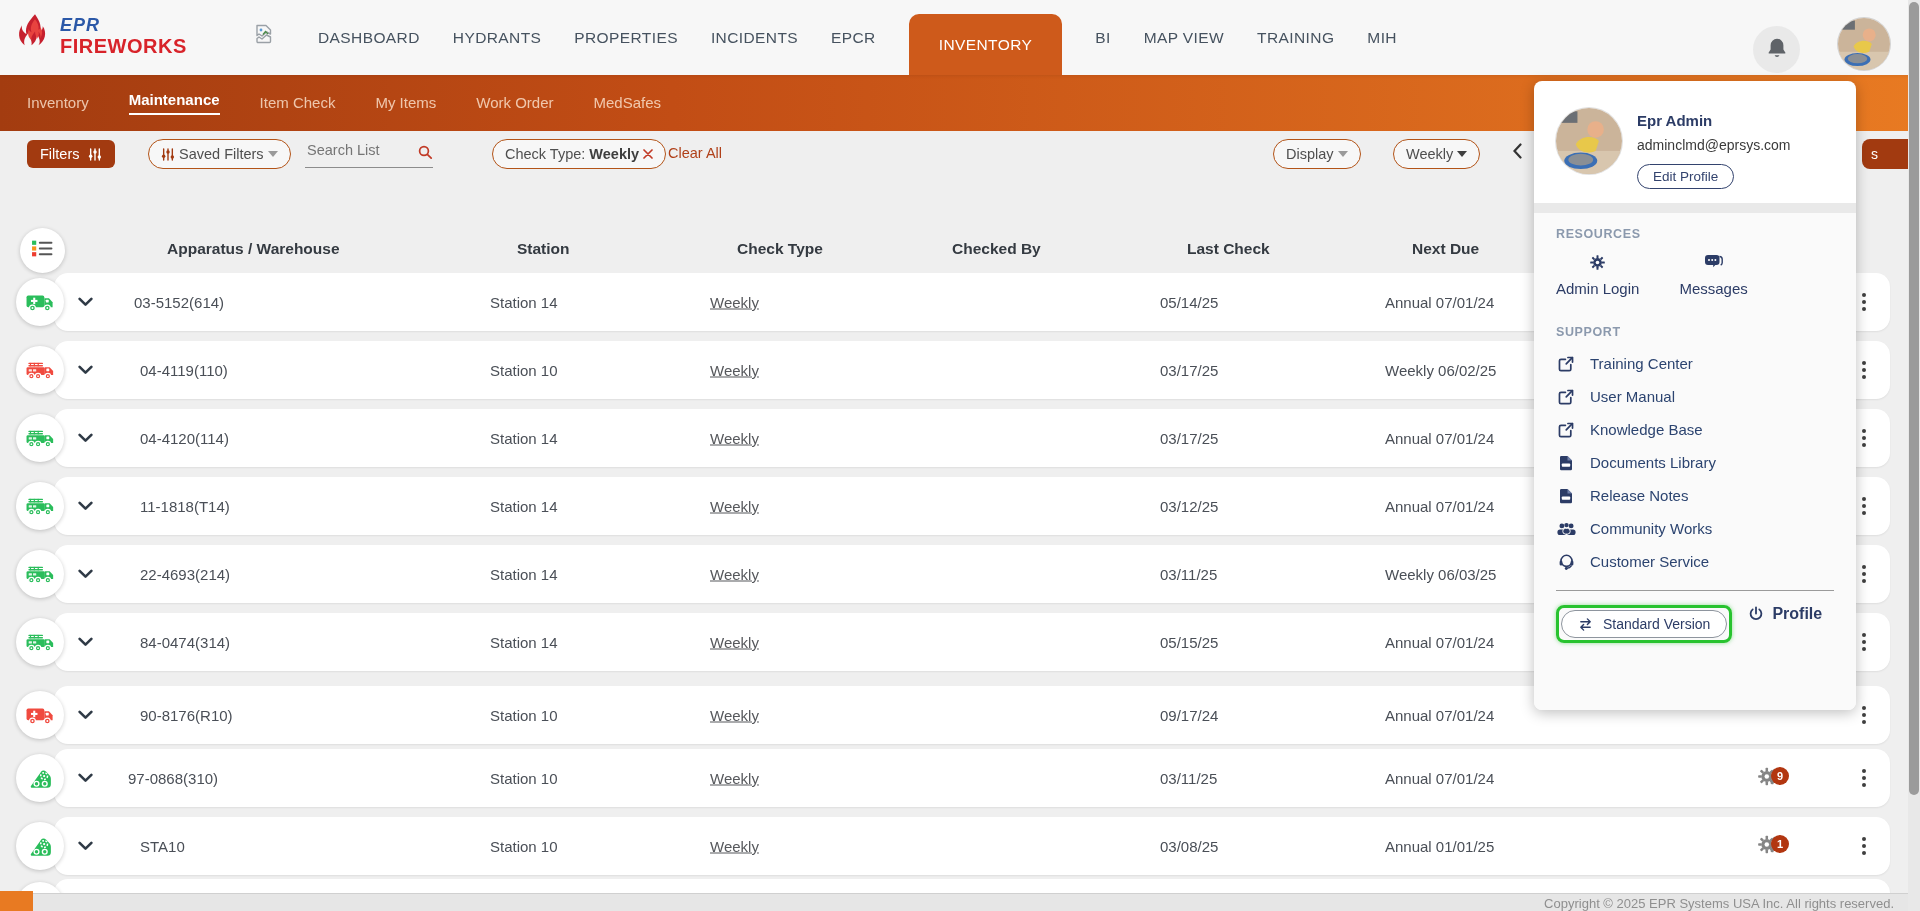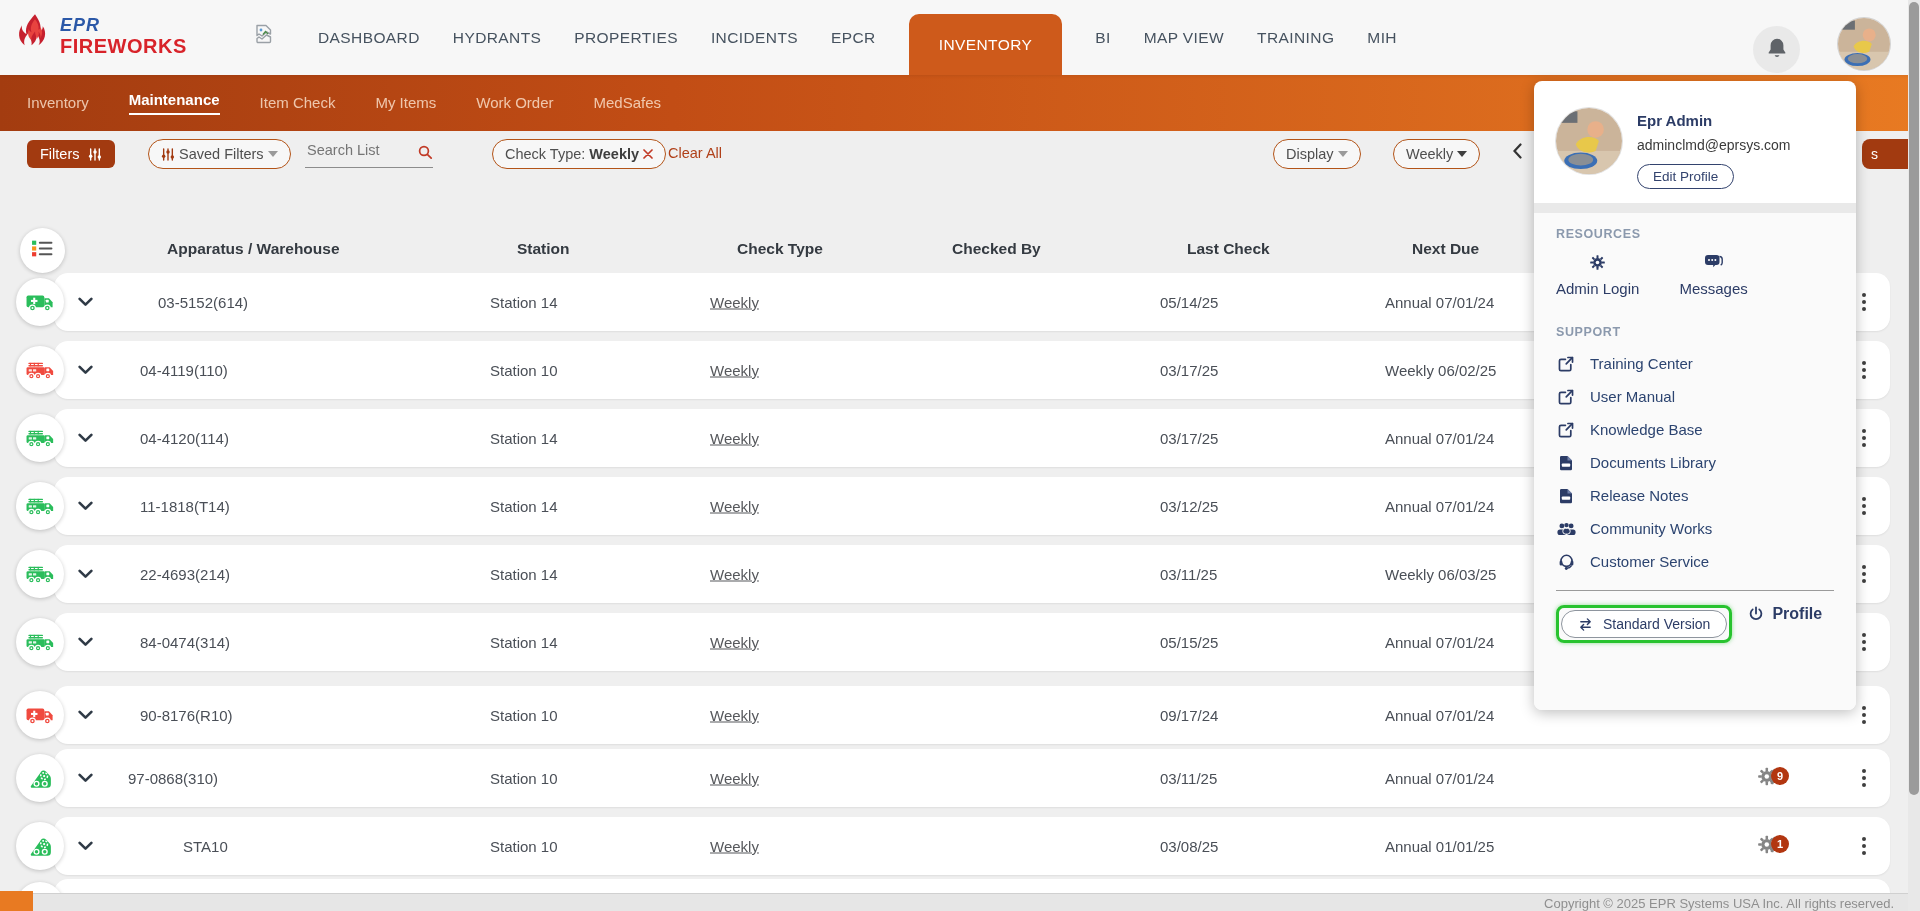--- a/index.html
+++ b/index.html
@@ -262,21 +262,21 @@
             <circle cx="19.8" cy="14.6" r="2.7" fill="currentColor" stroke="#fff" stroke-width="1.1"></circle>
             <circle cx="19.8" cy="14.6" r="0.9" fill="#fff"></circle>
           </svg>
         </div>
         <div class="row-card">
           <span class="cell chev">
             <svg viewBox="0 0 14 9" width="15" height="10">
               <path d="M1.5 1.5 7 7l5.5-5.5" fill="none" stroke="#2f3a46" stroke-width="2.4" stroke-linecap="round" stroke-linejoin="round"></path>
             </svg>
           </span>
-          <span class="cell" style="left: 104px;">03-5152(614)</span>
+          <span class="cell" style="left: 80px;">03-5152(614)</span>
           <span class="cell" style="left: 436px;">Station 14</span>
           <span class="cell" style="left: 871px;"></span>
           <span class="cell" style="left: 1106px;">05/14/25</span>
           <span class="cell" style="left: 1331px;">Annual 07/01/24</span>
           <a class="cell link-check" style="left: 656px;">Weekly</a>
           <span class="cell kebab">
             <i></i>
             <i></i>
             <i></i>
           </span>
@@ -570,21 +570,21 @@
             <circle cx="6.8" cy="13.2" r="1.9" fill="none" stroke="#fff" stroke-width="1.1"></circle>
             <circle cx="13.4" cy="13.2" r="1.9" fill="none" stroke="#fff" stroke-width="1.1"></circle>
           </svg>
         </div>
         <div class="row-card">
           <span class="cell chev">
             <svg viewBox="0 0 14 9" width="15" height="10">
               <path d="M1.5 1.5 7 7l5.5-5.5" fill="none" stroke="#2f3a46" stroke-width="2.4" stroke-linecap="round" stroke-linejoin="round"></path>
             </svg>
           </span>
-          <span class="cell" style="left: 86px; margin-left: 43px;">STA10</span>
+          <span class="cell" style="left: 86px;">STA10</span>
           <span class="cell" style="left: 436px;">Station 10</span>
           <span class="cell" style="left: 871px;"></span>
           <span class="cell" style="left: 1106px;">03/08/25</span>
           <span class="cell" style="left: 1331px;">Annual 01/01/25</span>
           <a class="cell link-check" style="left: 656px;">Weekly</a>
           <span class="cell gearbadge"><span class="gb-wrap"><svg viewBox="0 0 22 22" width="25" height="25">
                 <g fill="#858585">
                   <circle cx="9.5" cy="11" r="4.8"></circle>
                   <g transform="translate(9.5,11)">
                     <rect x="-1.1" y="-7.6" width="2.2" height="3.2" rx="0.6"></rect>

